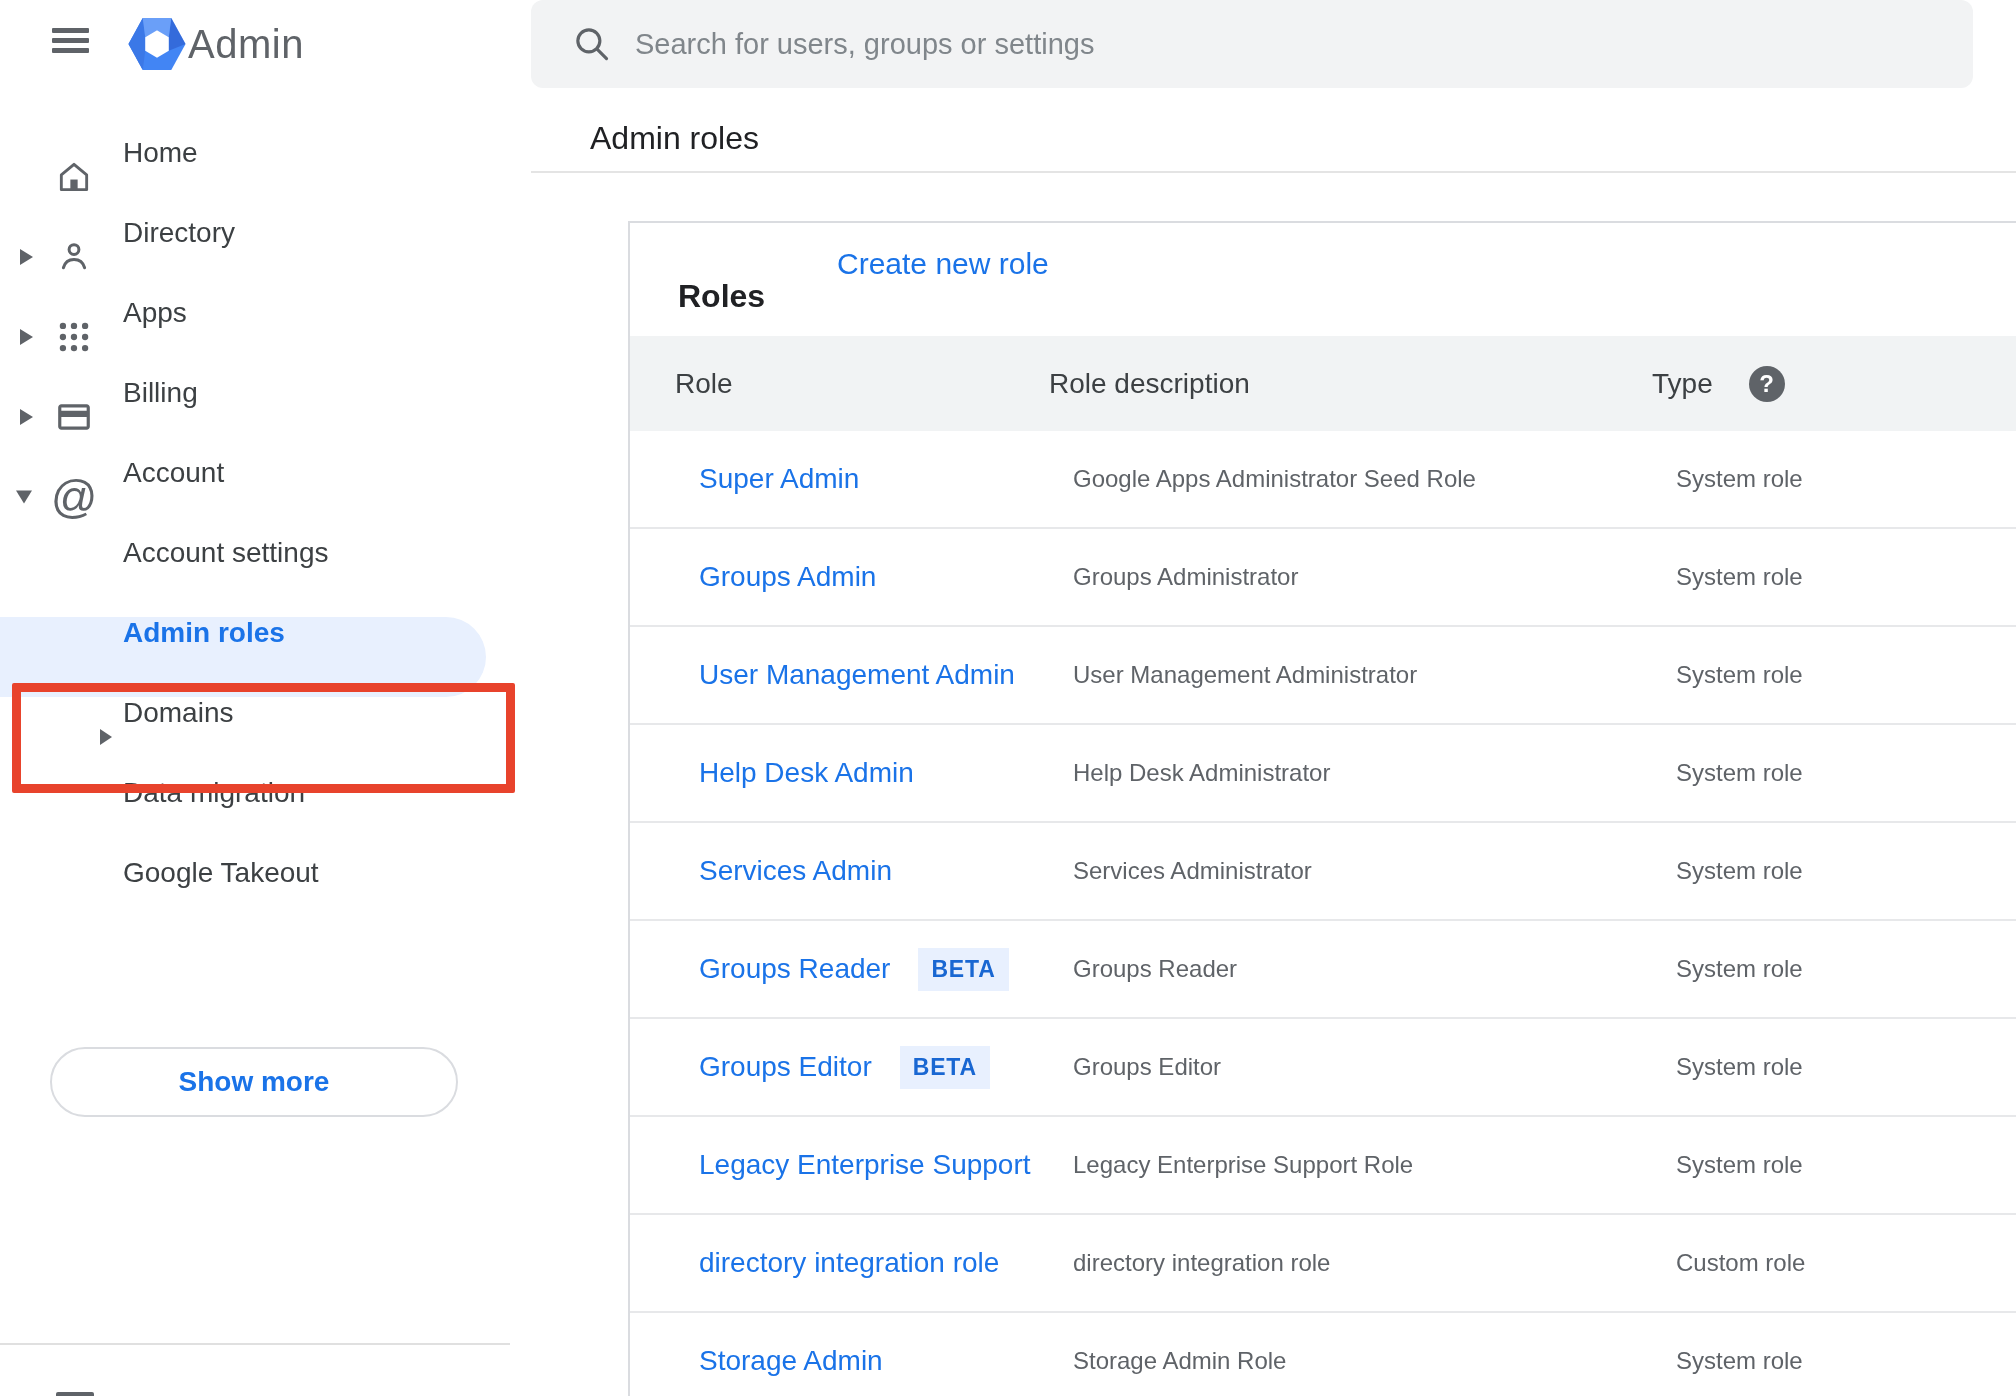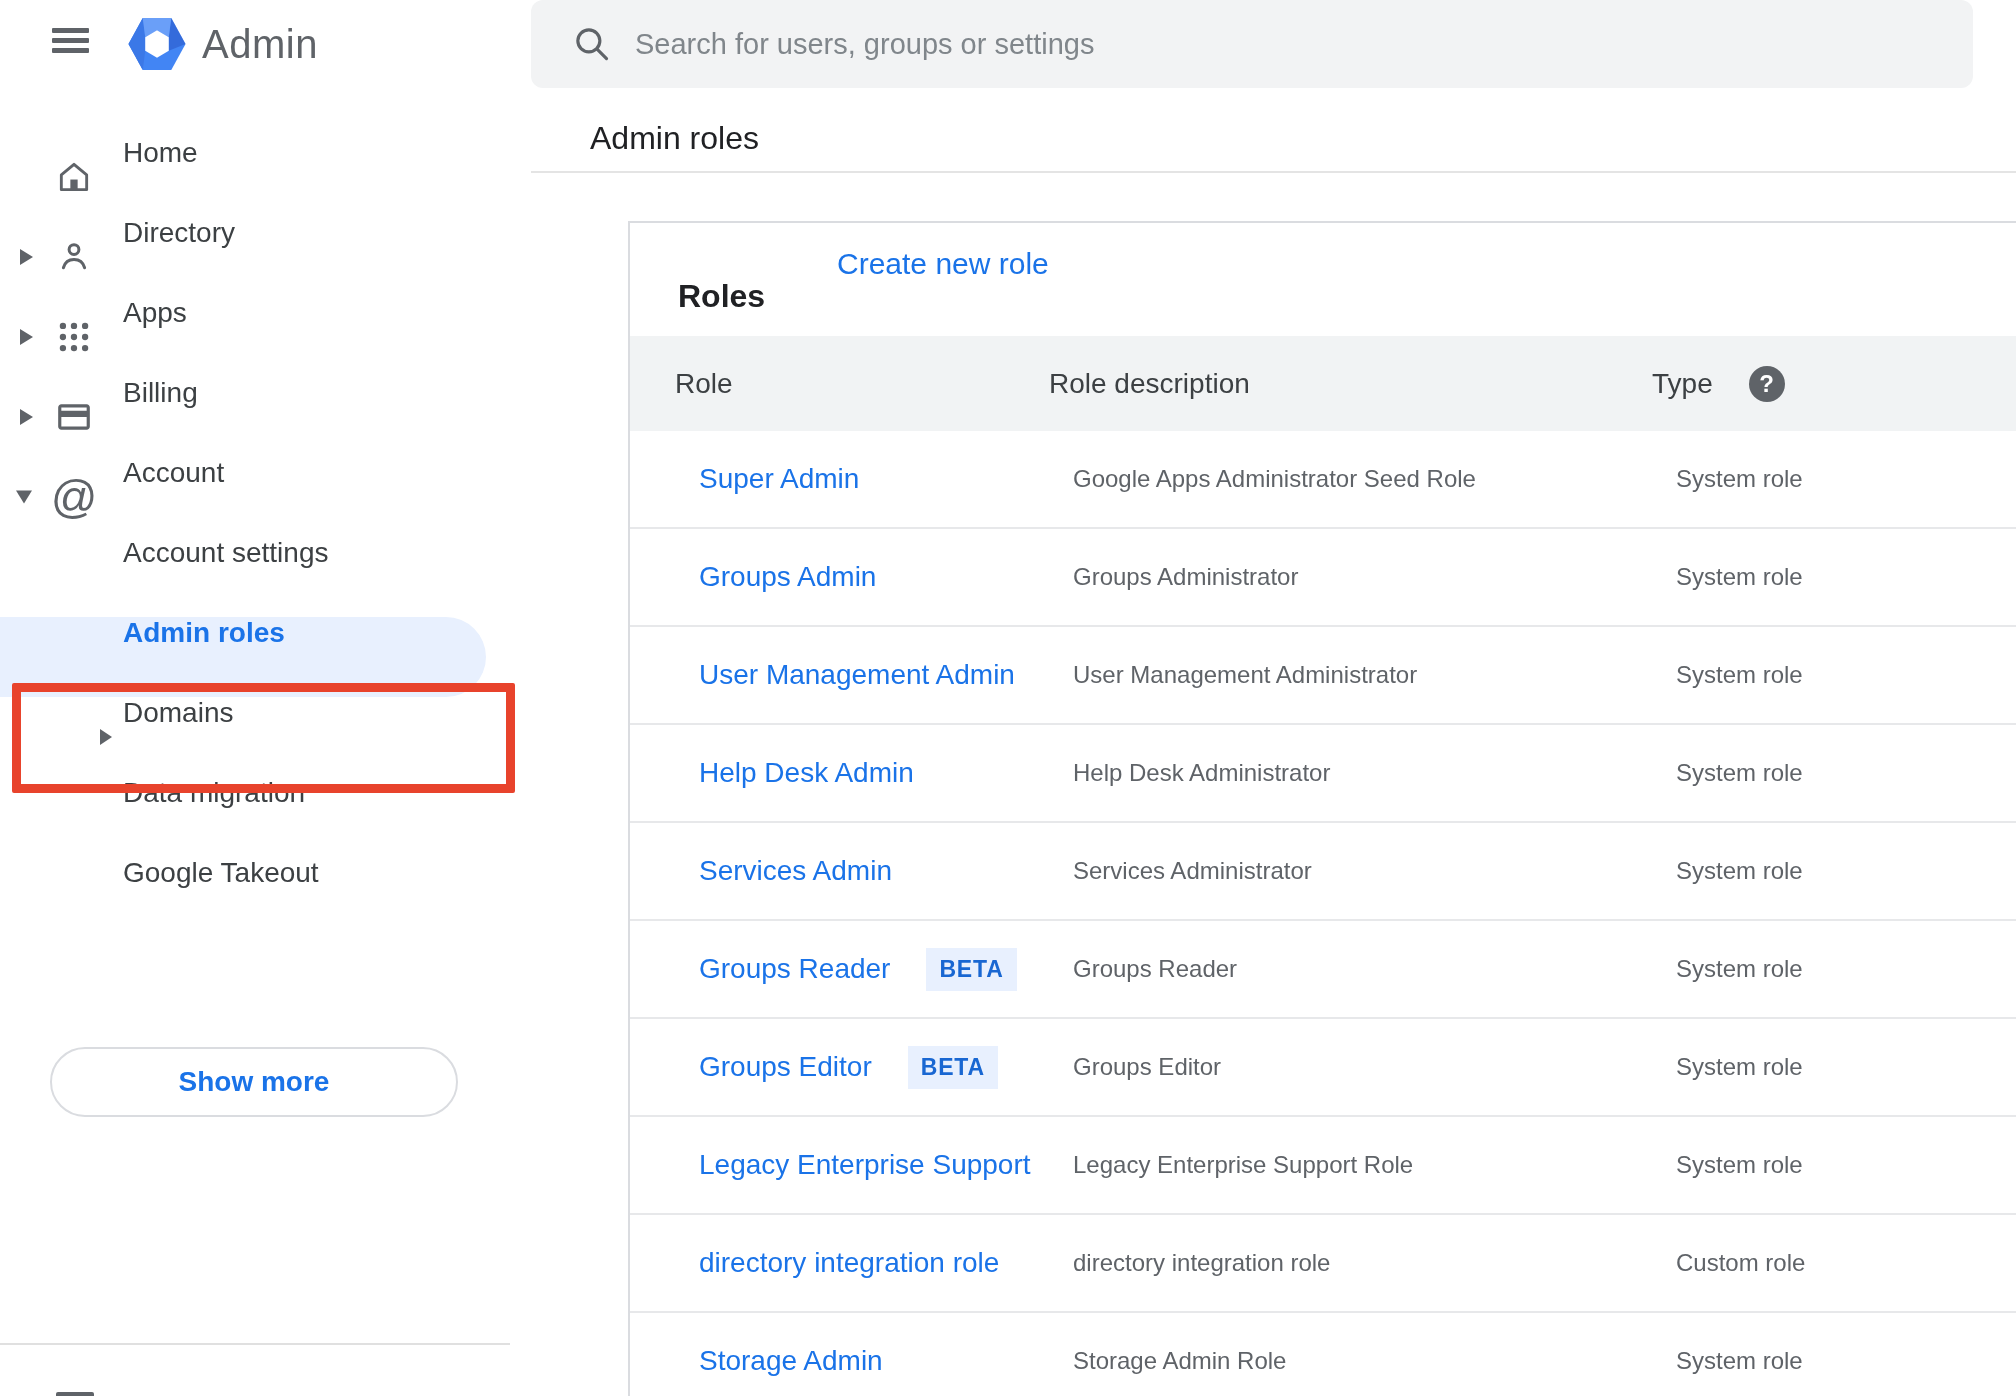--- a/index.html
+++ b/index.html
@@ -22,21 +22,21 @@
   .screen{
     position:relative;width:2016px;height:1396px;overflow:hidden;background:#fff;
     font-family:"Liberation Sans","DejaVu Sans",sans-serif;color:var(--text-gray);
   }
   
   .sidebar{position:absolute;left:0;top:0;width:531px;height:1396px;background:#fff;}
   .hamburger{position:absolute;left:52px;top:28px;width:38px;height:25px;border:none;background:transparent;cursor:pointer;display:flex;flex-direction:column;justify-content:space-between;}
   .hamburger span{display:block;width:37px;height:5px;background:var(--icon-gray);border-radius:1px;}
   .logo{position:absolute;left:126px;top:14px;display:flex;align-items:center;}
   .logo svg{width:62px;height:60px;}
-  .logo-text{font-size:40px;color:var(--icon-gray);margin-left:14px;letter-spacing:.5px;}
+  .logo-text{font-size:40px;color:var(--icon-gray);margin-left:0;letter-spacing:.5px;}
   .nav{position:absolute;left:0;top:137px;width:531px;}
   .nav-item{position:relative;height:80px;display:flex;align-items:flex-start;padding-left:123px;font-size:28px;color:var(--text-gray);cursor:pointer;}
   .nav-item .expand{position:absolute;left:20px;top:50%;transform:translateY(-50%);width:0;height:0;border-left:13px solid var(--icon-gray);border-top:8px solid transparent;border-bottom:8px solid transparent;}
   .nav-item .expand.down{border-left:8px solid transparent;border-right:8px solid transparent;border-top:13px solid var(--icon-gray);border-bottom:none;left:16px;}
   .nav-item .nicon{position:absolute;left:54px;top:50%;transform:translateY(-50%);width:40px;height:40px;display:flex;align-items:center;justify-content:center;}
   .nav-item .nicon svg{width:38px;height:38px;}
   .at-glyph{font-size:46px;color:var(--icon-gray);line-height:40px;}
   .nav-item.sub .sub-expand{position:absolute;left:100px;top:50%;transform:translateY(-50%);width:0;height:0;border-left:12px solid var(--icon-gray);border-top:8px solid transparent;border-bottom:8px solid transparent;}
   .nav-item.selected{width:486px;background:var(--selected-bg);border-radius:0 40px 40px 0;color:var(--accent);font-weight:bold;}
   .annotation-box{position:absolute;left:12px;top:683px;width:503px;height:110px;border:9px solid var(--annotation-red);border-radius:2px;pointer-events:none;z-index:6;}
@@ -56,21 +56,21 @@
   .card-title{position:absolute;left:48px;top:0;height:146px;display:flex;align-items:center;font-size:32px;font-weight:bold;color:var(--text-dark);}
   .create-link{position:absolute;left:207px;top:0;height:81px;display:flex;align-items:center;font-size:30px;color:var(--accent);text-decoration:none;cursor:pointer;}
   .thead{height:95px;background:var(--table-header-bg);display:flex;align-items:center;padding-left:45px;font-size:28px;color:var(--text-gray);}
   .c1{width:374px;flex:0 0 374px;display:flex;align-items:center;}
   .c2{width:603px;flex:0 0 603px;}
   .c3{flex:1;display:flex;align-items:center;gap:18px;}
   .help-circle{width:36px;height:36px;margin-left:18px;border-radius:50%;background:var(--icon-gray);color:#fff;font-size:24px;font-weight:bold;display:flex;align-items:center;justify-content:center;cursor:pointer;}
   .trow{height:98px;display:flex;align-items:center;padding-left:69px;border-bottom:2px solid #e7e8ea;background:#fff;}
   .role-link{font-size:28px;color:var(--accent);text-decoration:none;cursor:pointer;}
   .trow .c2,.trow .c3{font-size:24px;color:var(--muted-gray);}
-  .beta-badge{display:inline-block;margin-left:36px;background:var(--badge-bg);color:var(--badge-text);font-size:23px;font-weight:bold;letter-spacing:.8px;padding:8px 13px;border-radius:0;}
+  .beta-badge{display:inline-block;margin-left:28px;background:var(--badge-bg);color:var(--badge-text);font-size:23px;font-weight:bold;letter-spacing:.8px;padding:8px 13px;border-radius:0;}
 </style>
 </head>
 <body>
 
 <div class="screen">
 
   <aside class="sidebar">
 
     <button class="hamburger" aria-label="menu">
       <span></span>

